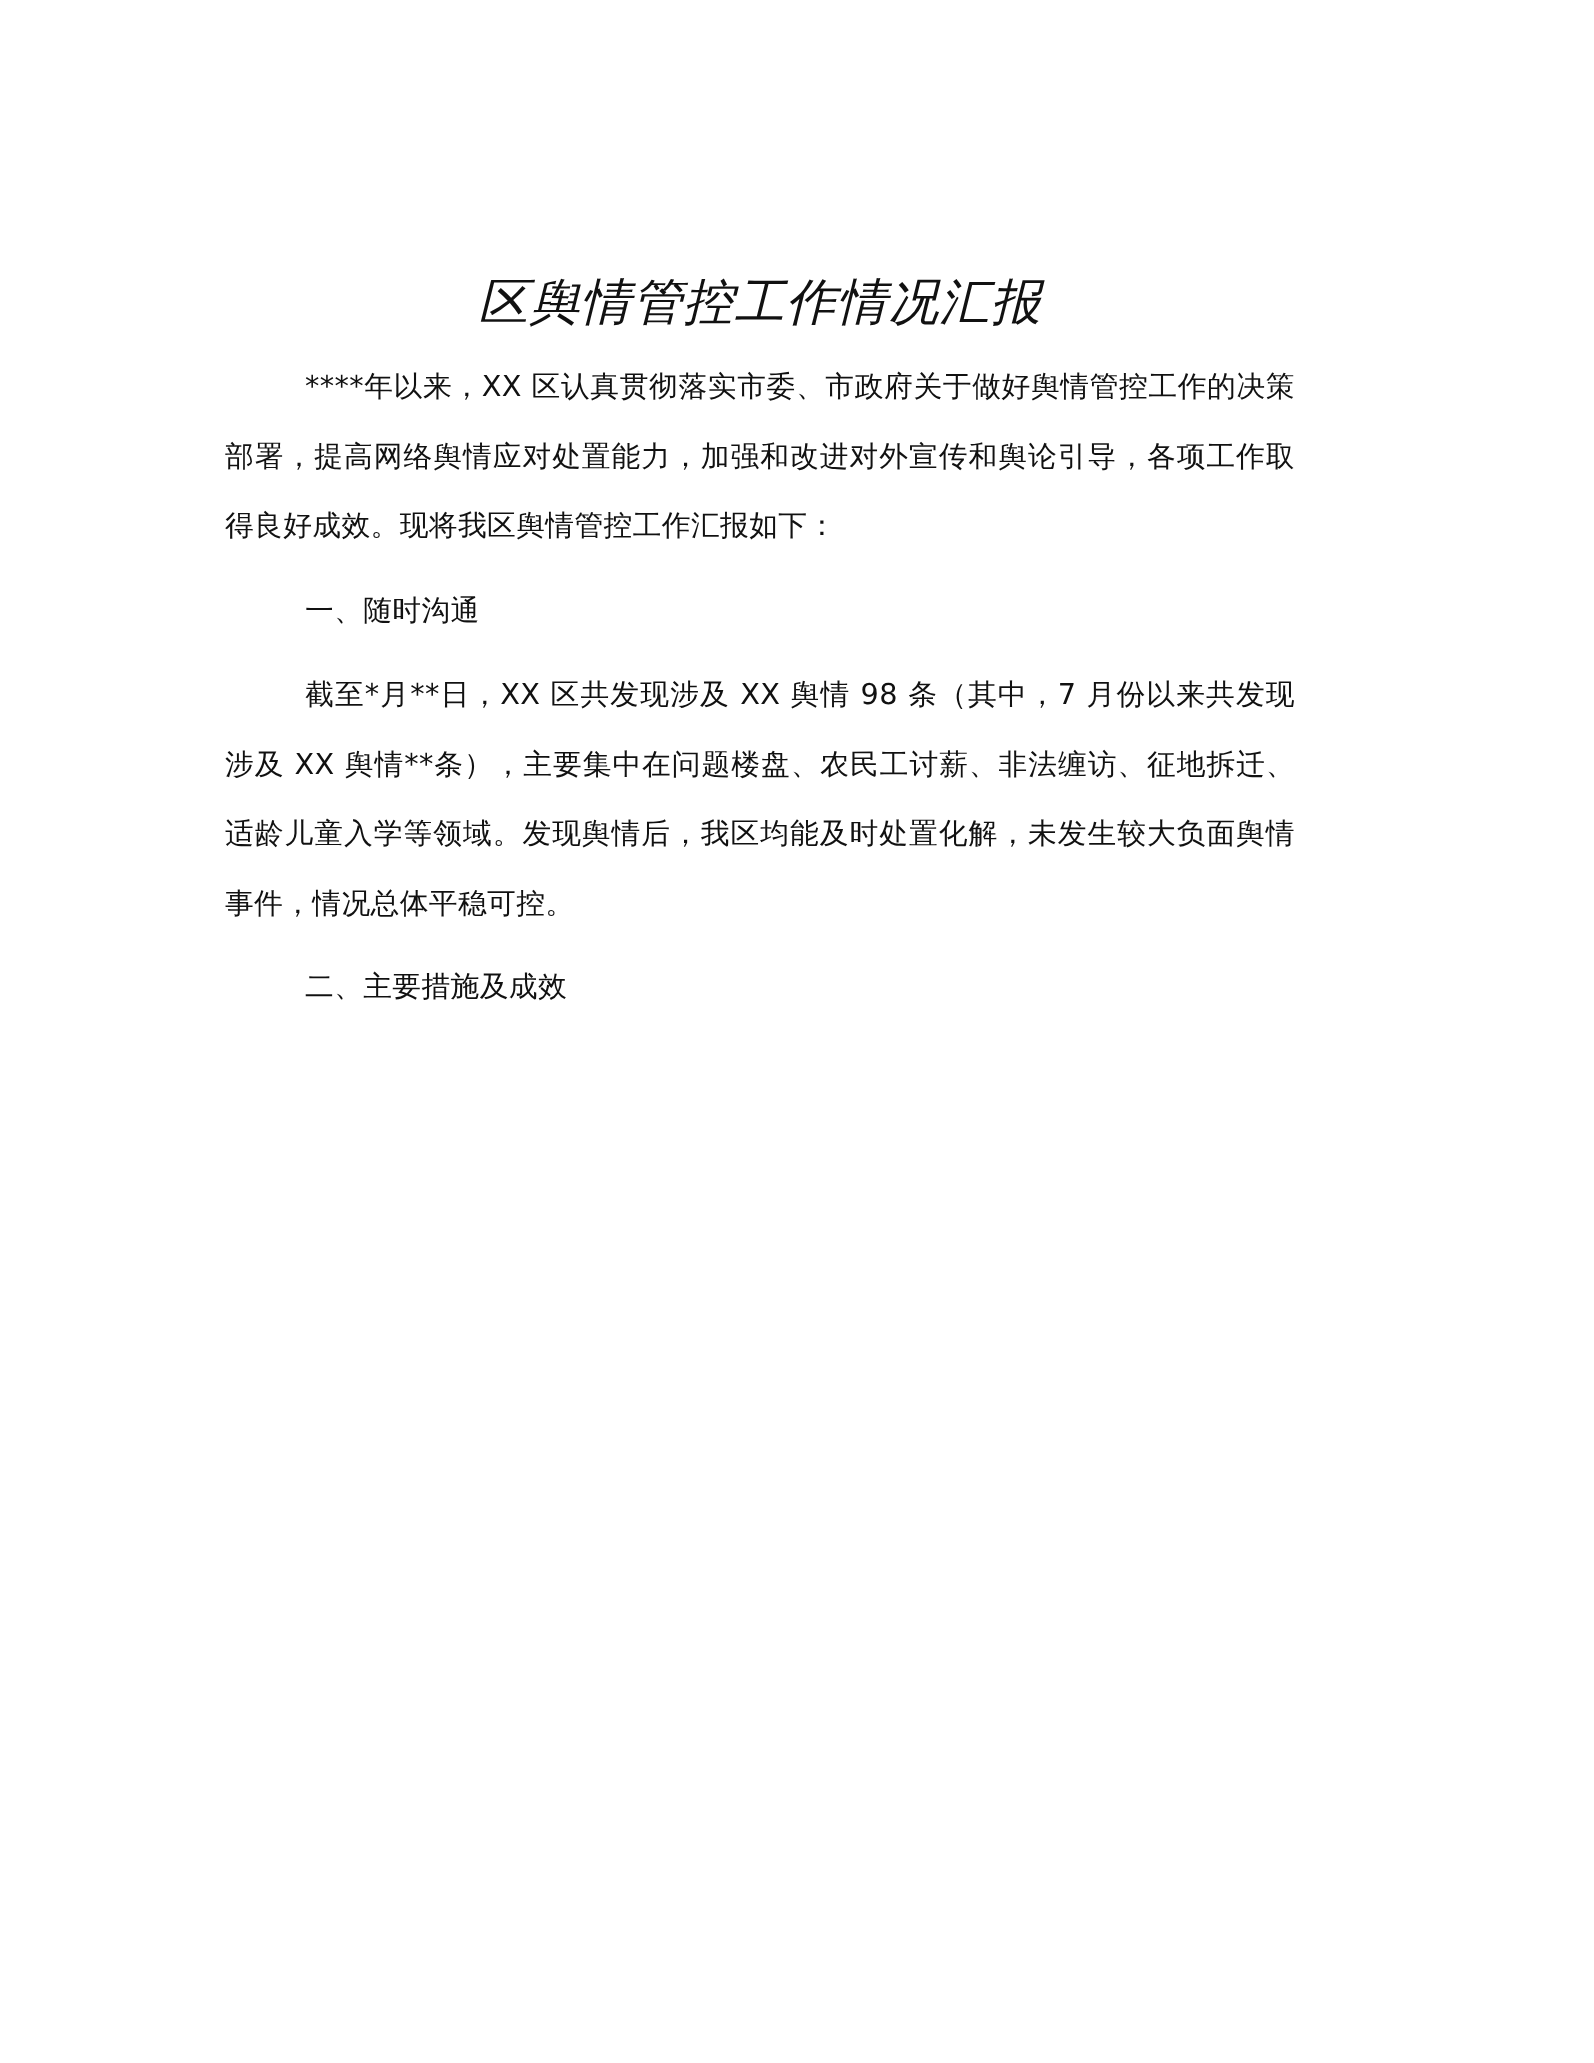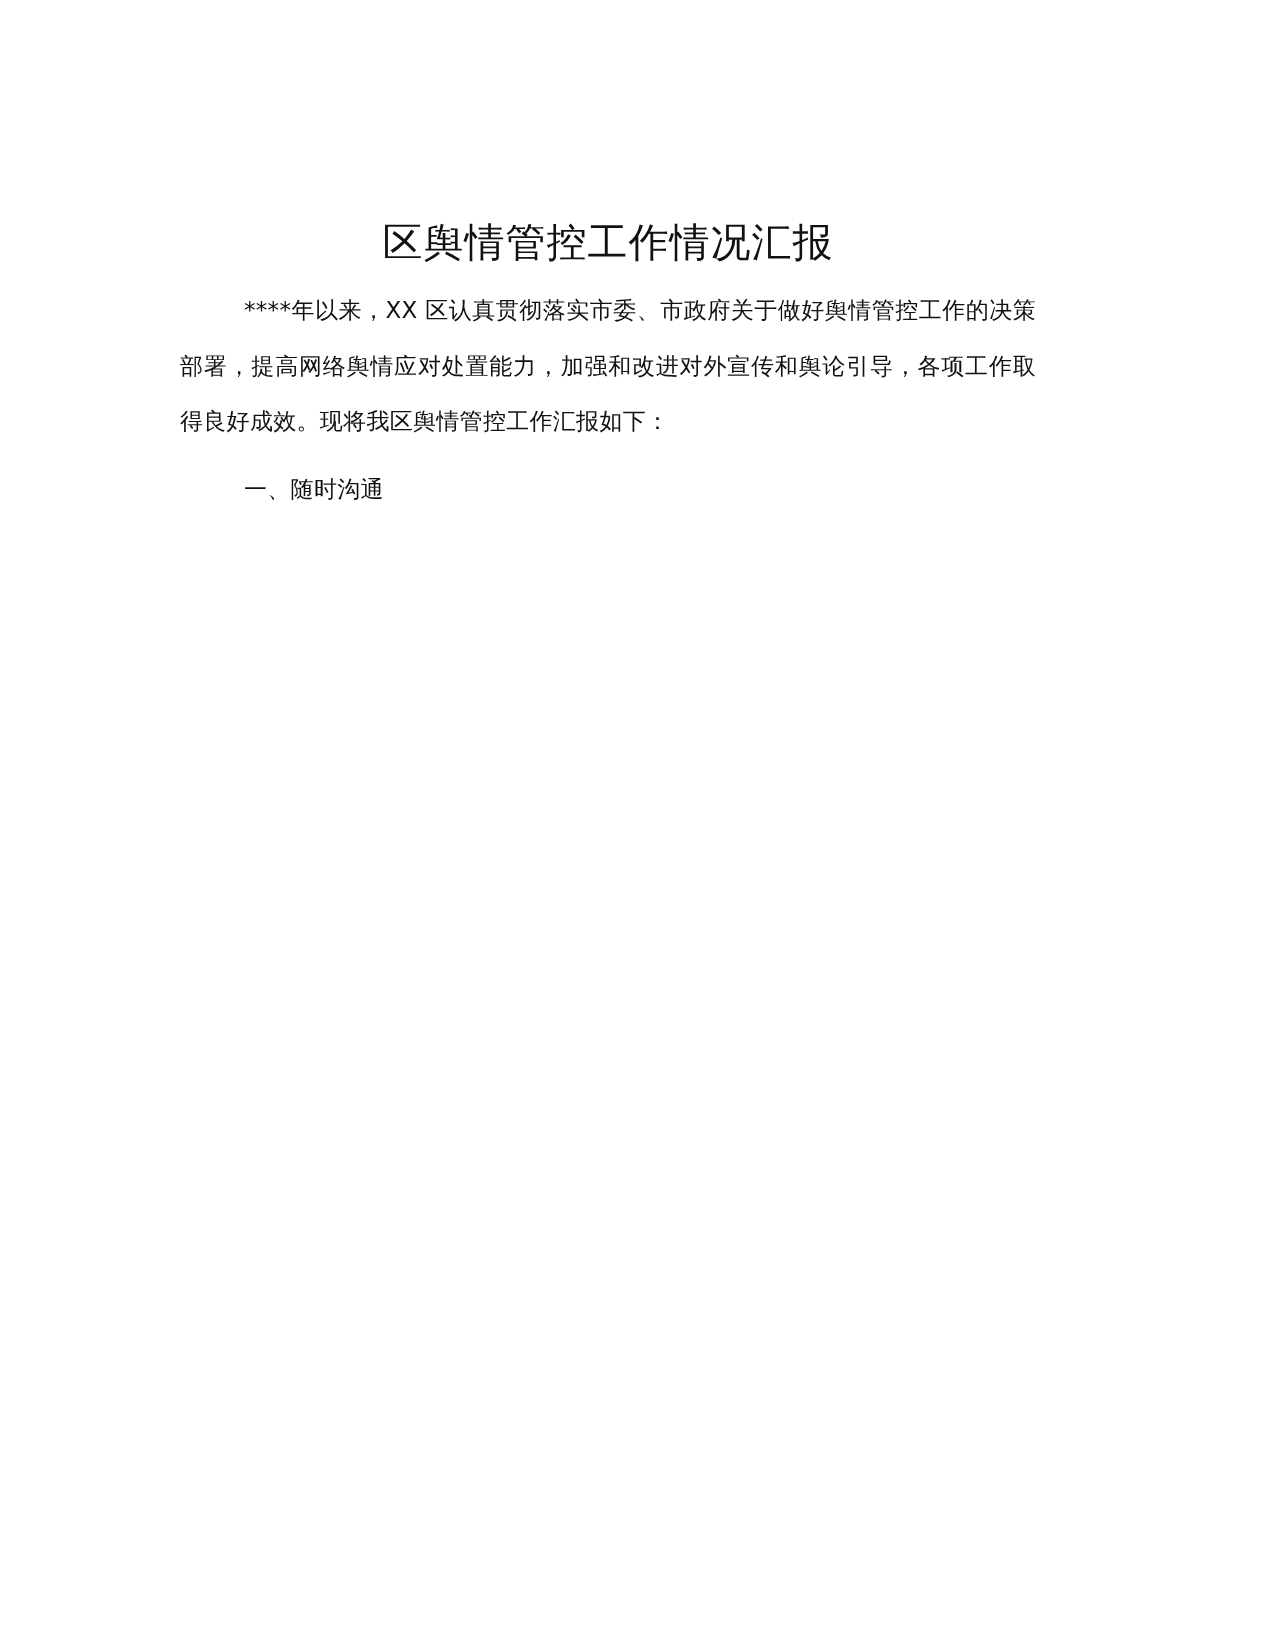--- a/index.html
+++ b/index.html
@@ -1,27 +1,29 @@
 <!DOCTYPE html>
 <html><head>
 <meta charset="utf-8">
 <style>
   html, body { margin: 0; padding: 0; background: #ffffff; }
   body { width: 1275px; height: 1650px; position: relative; overflow: hidden;
          font-family: "DejaVu Sans", "Liberation Sans", sans-serif; color: #111111; }
   .page { position: absolute; left: 180px; top: 0; width: 856px; }
   .title { position: absolute; left: 0; width: 856px; top: 212px; text-align: center;
-           font-size: 40px; line-height: 60px; letter-spacing: 1px; margin: 0; font-weight: normal; }
+           font-size: 40px; line-height: 60px; letter-spacing: 1px; margin: 0; font-weight: normal; font-style: italic; }
   .body { position: absolute; left: 0; top: 283px; width: 856px; }
   .p { margin: 0; font-size: 23px; line-height: 55.5px; text-indent: 64px;
        text-align: justify; text-align-last: left; letter-spacing: 0.3px; }
   .h { margin: 12px 0 12px 0; }
 </style>
 </head>
 <body>
 
 <div class="page">
   <h1 class="title">区舆情管控工作情况汇报</h1>
   <div class="body">
     <p class="p">****年以来，XX 区认真贯彻落实市委、市政府关于做好舆情管控工作的决策部署，提高网络舆情应对处置能力，加强和改进对外宣传和舆论引导，各项工作取得良好成效。现将我区舆情管控工作汇报如下：</p>
     <p class="p h">一、随时沟通</p>
+    <p class="p">截至*月**日，XX 区共发现涉及 XX 舆情 98 条（其中，7 月份以来共发现涉及 XX 舆情**条），主要集中在问题楼盘、农民工讨薪、非法缠访、征地拆迁、适龄儿童入学等领域。发现舆情后，我区均能及时处置化解，未发生较大负面舆情事件，情况总体平稳可控。</p>
+    <p class="p h">二、主要措施及成效</p>
   </div>
 </div>
 
 </body></html>

